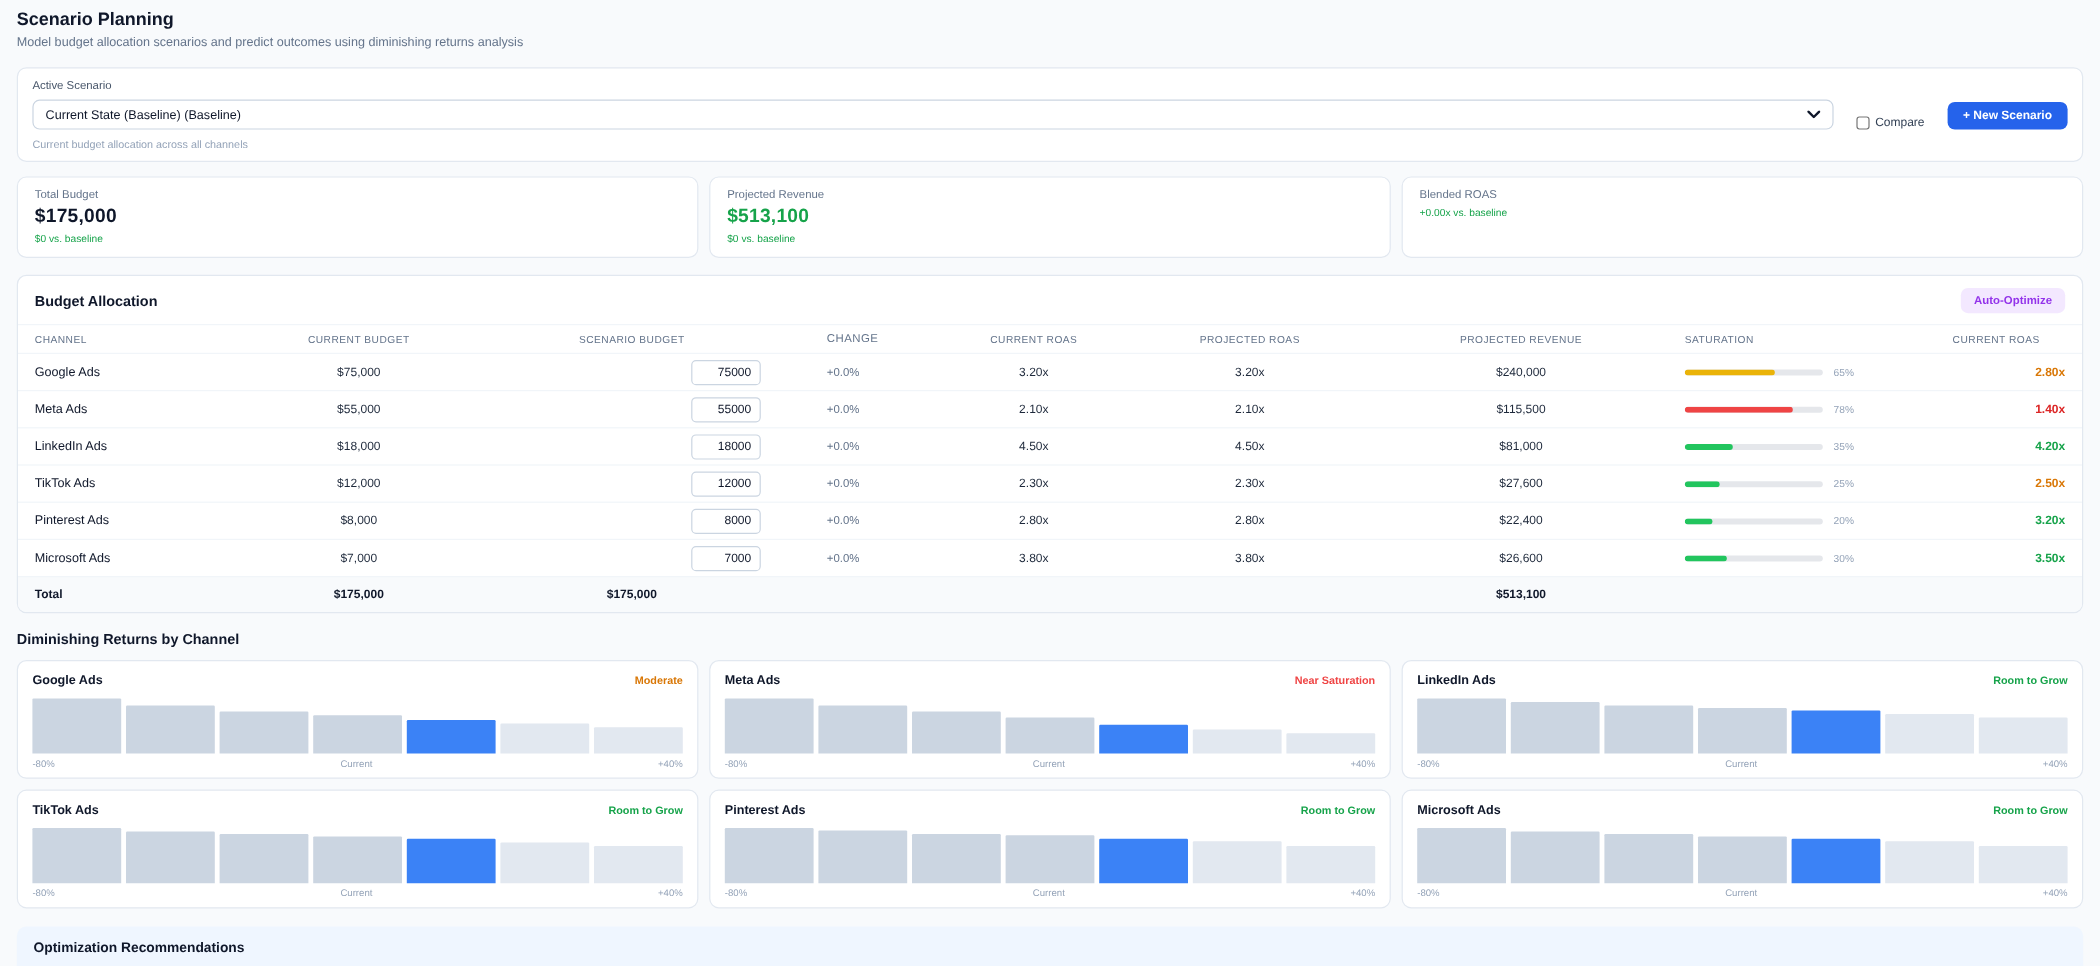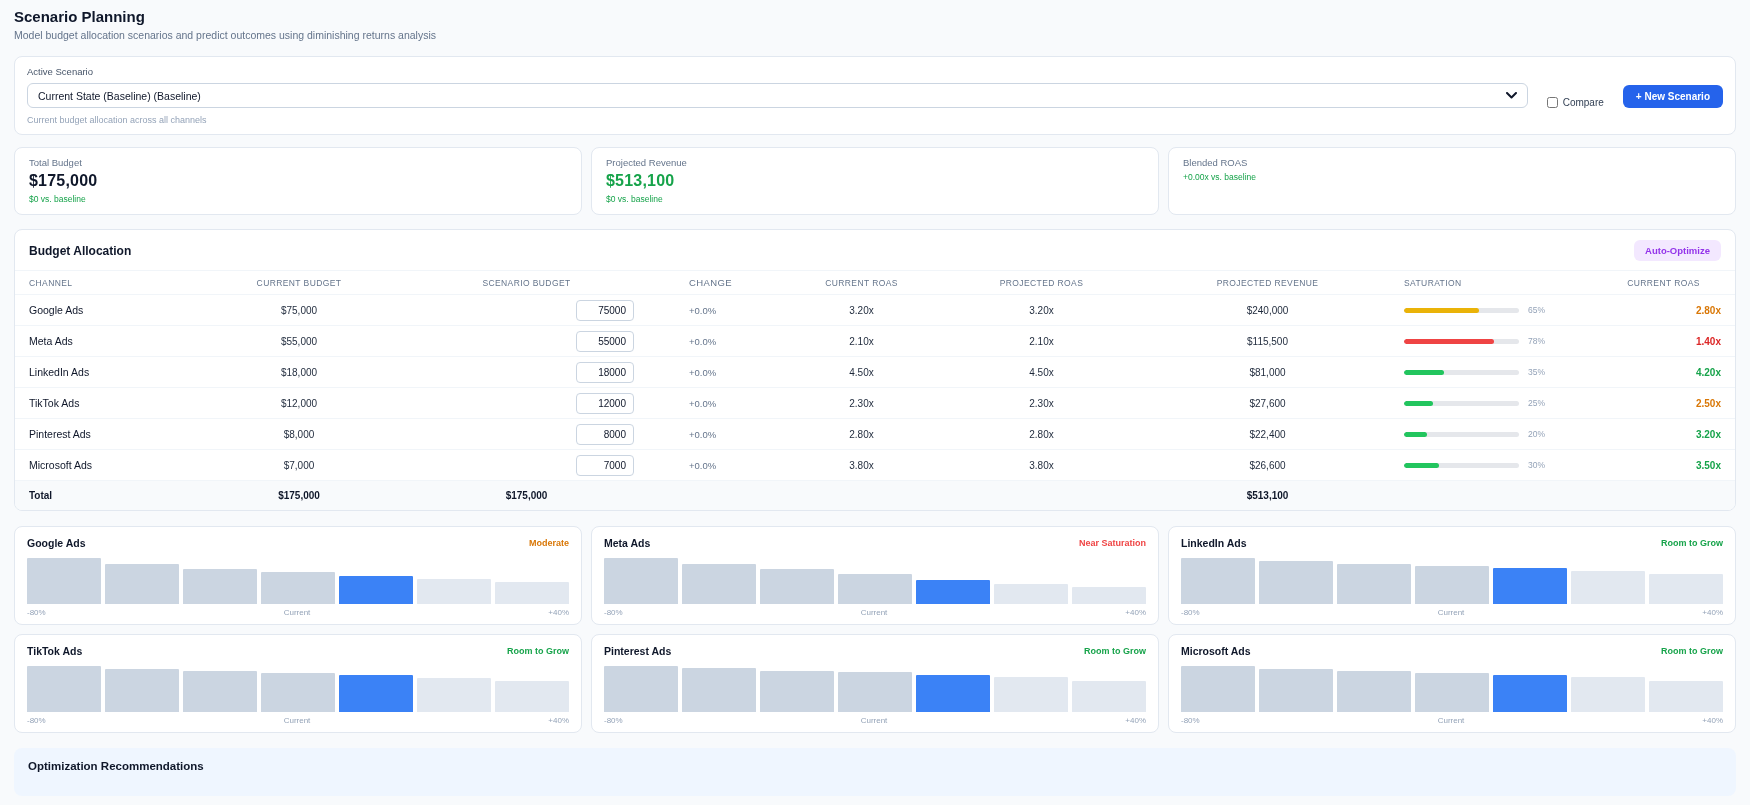--- a/index.html
+++ b/index.html
@@ -266,20 +266,21 @@
           <div></div>
           <div></div>
           <div class="al-r">$513,100</div>
           <div></div>
           <div></div>
         </div>
       </div>
   </section>
 
   <section>
+    <h2 class="section-title">Diminishing Returns by Channel</h2>
     <div class="charts-grid" id="chartsGrid">
         <div class="chart-card">
           <div class="chart-head">
             <span class="chart-title">Google Ads</span>
             <span class="chart-status" style="color: rgb(217, 119, 6);">Moderate</span>
           </div>
           <div class="bars">
             <div class="bar" style="height: 46px; background: rgb(203, 213, 225);"></div>
             <div class="bar" style="height: 40px; background: rgb(203, 213, 225);"></div>
             <div class="bar" style="height: 35px; background: rgb(203, 213, 225);"></div>

